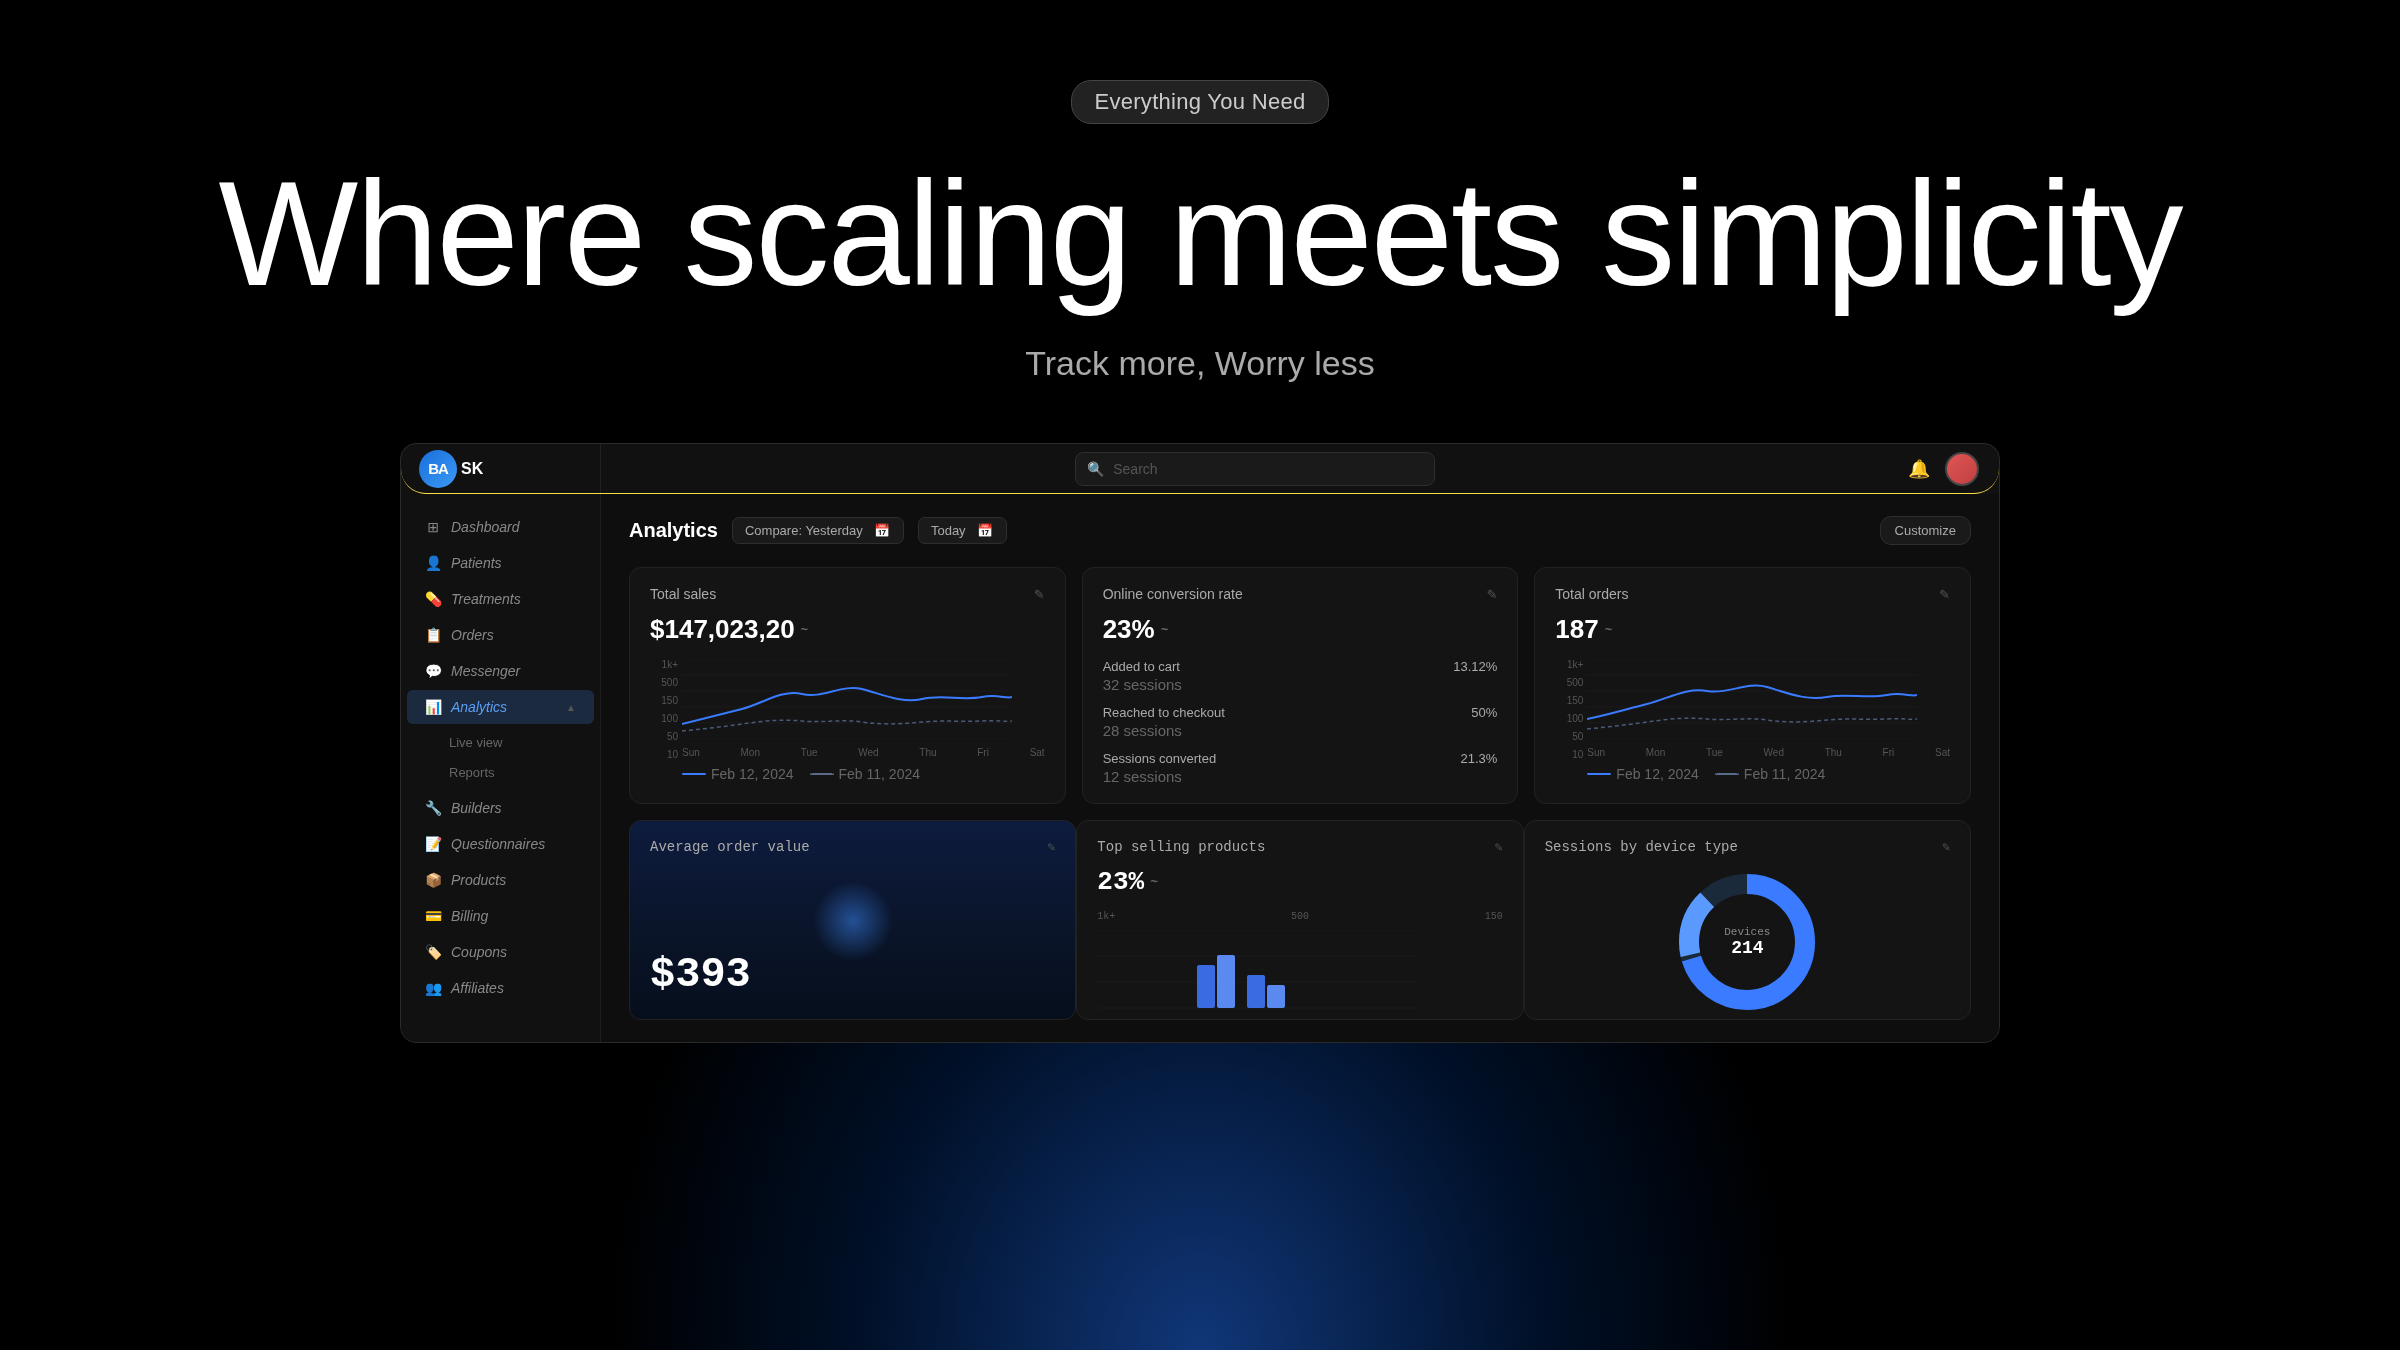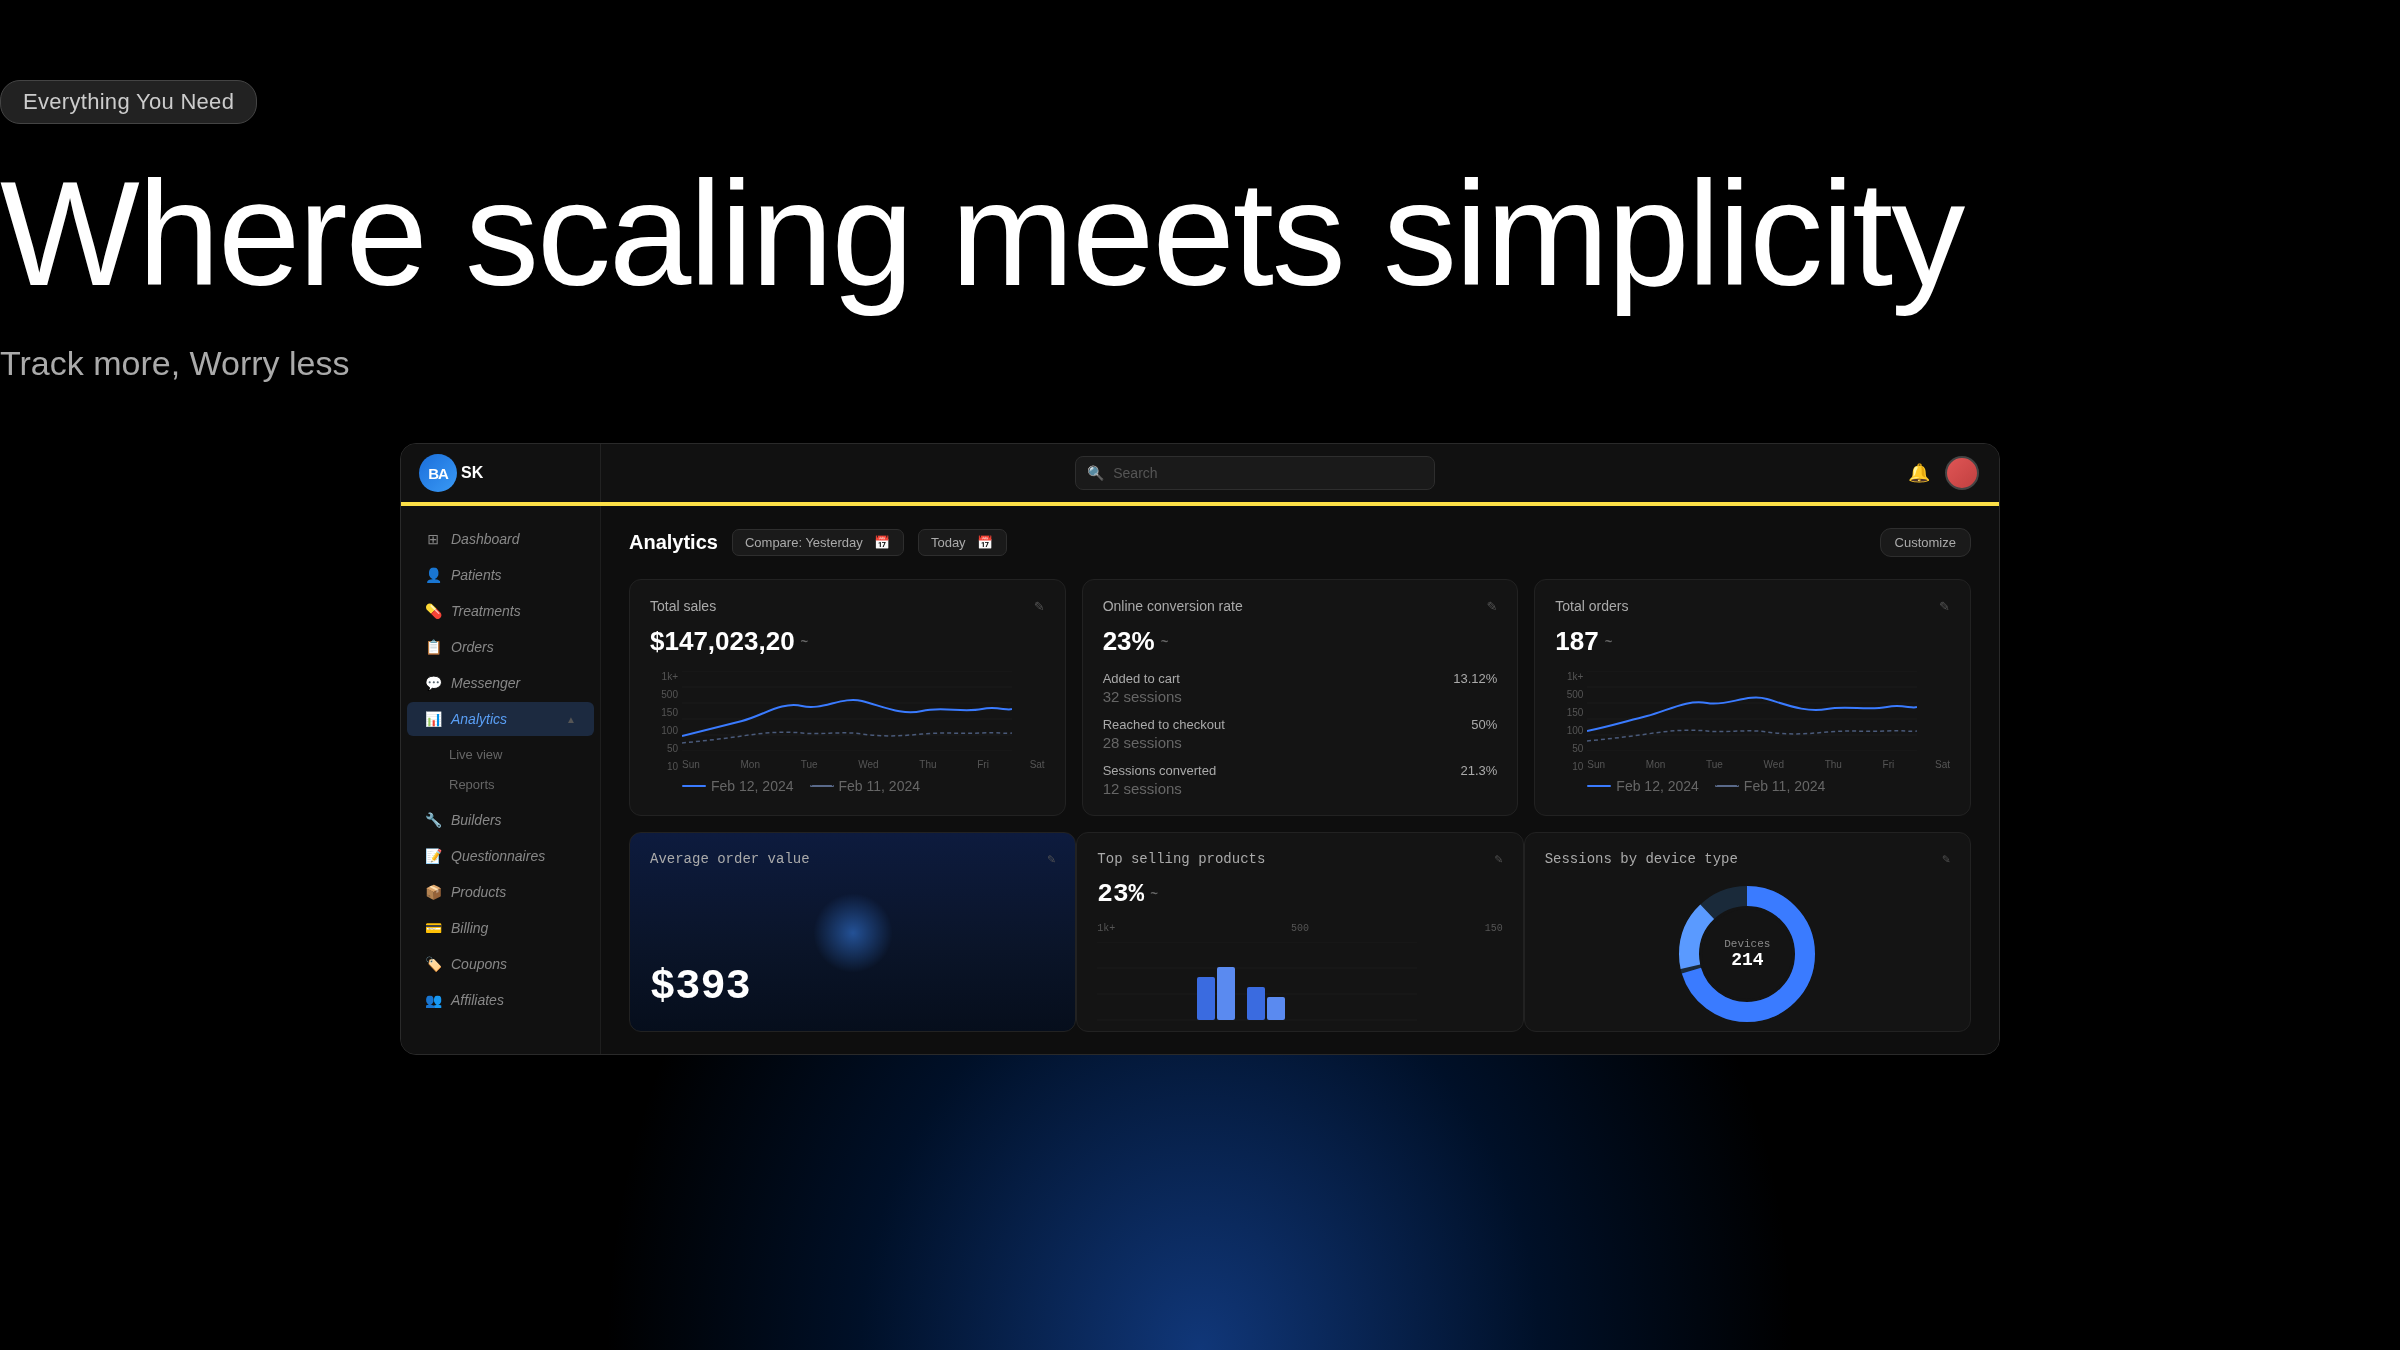--- a/index.html
+++ b/index.html
@@ -24,21 +24,21 @@
       background: radial-gradient(ellipse at center bottom, rgba(30, 100, 220, 0.55) 0%, rgba(0,80,200,0.2) 40%, transparent 70%);
       pointer-events: none;
       z-index: 0;
     }
 
     .hero-section {
       position: relative;
       z-index: 1;
       display: flex;
       flex-direction: column;
-      align-items: flex-start;
+      align-items: center;
       padding-top: 80px;
     }
 
     .badge {
       background: #222;
       border: 1px solid #444;
       border-radius: 20px;
       padding: 8px 22px;
       color: #ccc;
       font-size: 22px;
@@ -79,22 +79,23 @@
       overflow: hidden;
       display: flex;
       flex-direction: column;
     }
 
     
     .topbar {
       display: flex;
       align-items: center;
       background: #111;
-      border-bottom: 4px solid #fde047;
-      height: 62px;
+      border-bottom: 1px solid #fde047;
+      height: 50px;
+      border-radius: 25px;
     }
 
     .sidebar-header {
       width: 200px;
       min-width: 200px;
       display: flex;
       align-items: center;
       padding: 0 18px;
       height: 100%;
       border-right: 1px solid #222;

